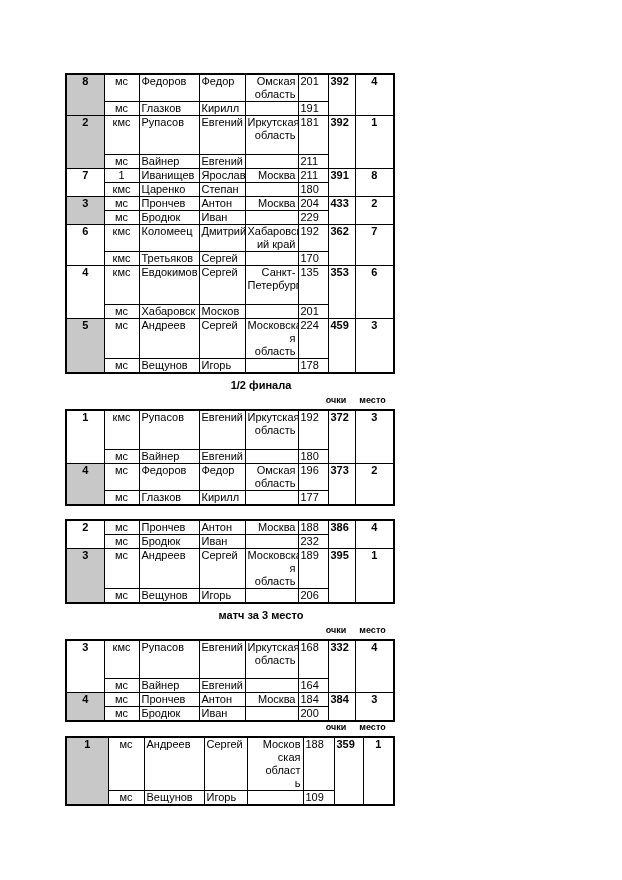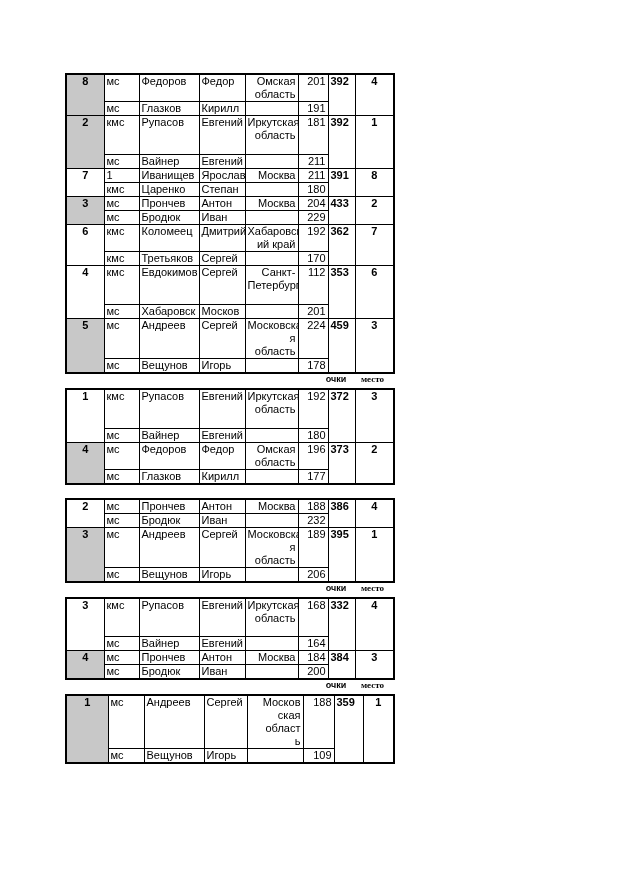--- a/index.html
+++ b/index.html
@@ -28,24 +28,24 @@
     border: 1px solid #000;
     font-size: 11px;
     line-height: 13px;
     padding: 0 2px;
     vertical-align: top;
     overflow: hidden;
     color: #000;
   }
   td.num  { text-align: center; font-weight: bold; }
   td.num.win { background: #c8c8c8; }
-  td.rank { text-align: left; }
+  td.rank { text-align: center; }
   td.last, td.first { text-align: left; padding-left: 3px; }
   td.rg   { text-align: right; white-space: pre-line; }
-  td.sc   { text-align: right; margin-top: 48px; }
+  td.sc   { text-align: left; margin-top: 48px; }
   td.tot  { font-weight: bold; text-align: left; padding-left: 2px; }
   td.pl   { font-weight: bold; text-align: center; }
 
   .section-title {
     font-weight: bold;
     font-size: 11px;
     line-height: 13px;
     width: 190px;
     margin: 5px 0 3px 101px;
     text-align: center;
@@ -57,21 +57,21 @@
   .colheads {
     position: relative;
     height: 10px;
     margin-bottom: 4px;
     font-size: 9px;
     line-height: 10px;
     font-weight: bold;
     color: #000;
   }
   .colheads .ochki { position: absolute; left: 255px; width: 32px; text-align: center; }
-  .colheads .mesto { position: absolute; left: 287px; width: 41px; text-align: center; font-family: Liberation Serif, serif; }
+  .colheads .mesto { position: absolute; left: 287px; width: 41px; text-align: center; }
   .gap { height: 13px; }
 </style>
 </head>
 <body>
 
 <div id="page">
   <div id="doc">
       <table class="results">
         <colgroup>
           <col style="width: 38px;">
@@ -172,21 +172,21 @@
             <td class="rg"></td>
             <td class="sc">170</td>
           </tr>
           <tr class="r1" style="height: 39px;">
             <td class="num" rowspan="2">4</td>
             <td class="rank">кмс</td>
             <td class="last">Евдокимов</td>
             <td class="first">Сергей</td>
             <td class="rg">Санкт-
 Петербург</td>
-            <td class="sc">112</td>
+            <td class="sc">135</td>
             <td class="tot" rowspan="2">353</td>
             <td class="pl" rowspan="2">6</td>
           </tr>
           <tr class="r2" style="height: 13px;">
             <td class="rank">мс</td>
             <td class="last">Хабаровск</td>
             <td class="first">Москов</td>
             <td class="rg"></td>
             <td class="sc">201</td>
           </tr>
@@ -203,20 +203,21 @@
           </tr>
           <tr class="r2" style="height: 13px;">
             <td class="rank">мс</td>
             <td class="last">Вещунов</td>
             <td class="first">Игорь</td>
             <td class="rg"></td>
             <td class="sc">178</td>
           </tr>
         </tbody>
       </table>
+      <div class="section-title">1/2 финала</div>
       <div class="colheads">
         <span class="ochki">очки</span>
         <span class="mesto">место</span>
       </div>
       <table class="results">
         <colgroup>
           <col style="width: 38px;">
           <col style="width: 35px;">
           <col style="width: 60px;">
           <col style="width: 46px;">
@@ -307,20 +308,21 @@
           </tr>
           <tr class="r2" style="height: 13px;">
             <td class="rank">мс</td>
             <td class="last">Вещунов</td>
             <td class="first">Игорь</td>
             <td class="rg"></td>
             <td class="sc">206</td>
           </tr>
         </tbody>
       </table>
+      <div class="section-title">матч за 3 место</div>
       <div class="colheads">
         <span class="ochki">очки</span>
         <span class="mesto">место</span>
       </div>
       <table class="results">
         <colgroup>
           <col style="width: 38px;">
           <col style="width: 35px;">
           <col style="width: 60px;">
           <col style="width: 46px;">

